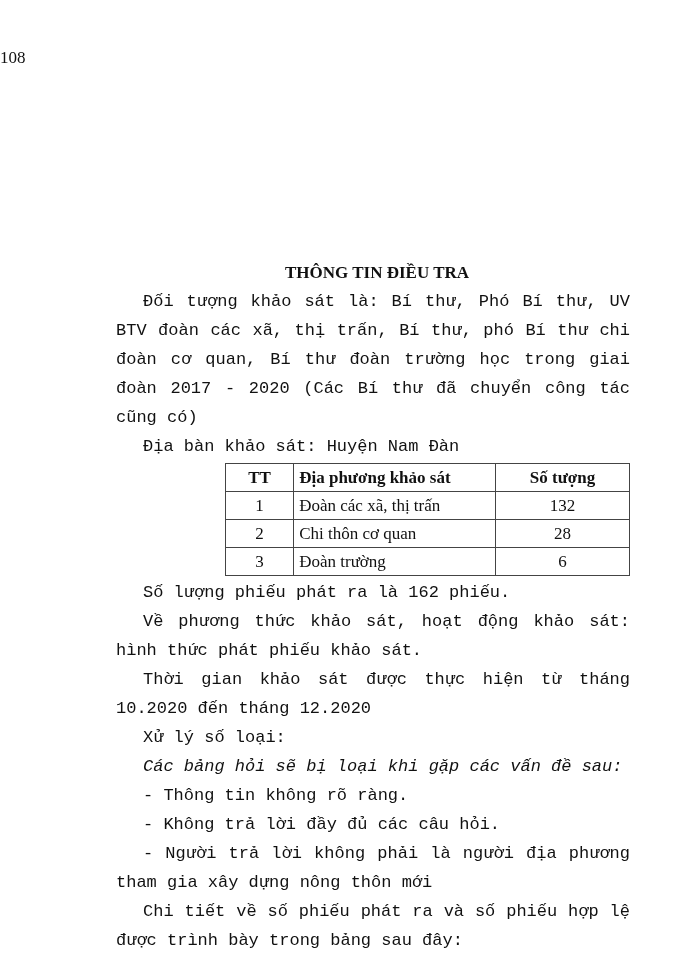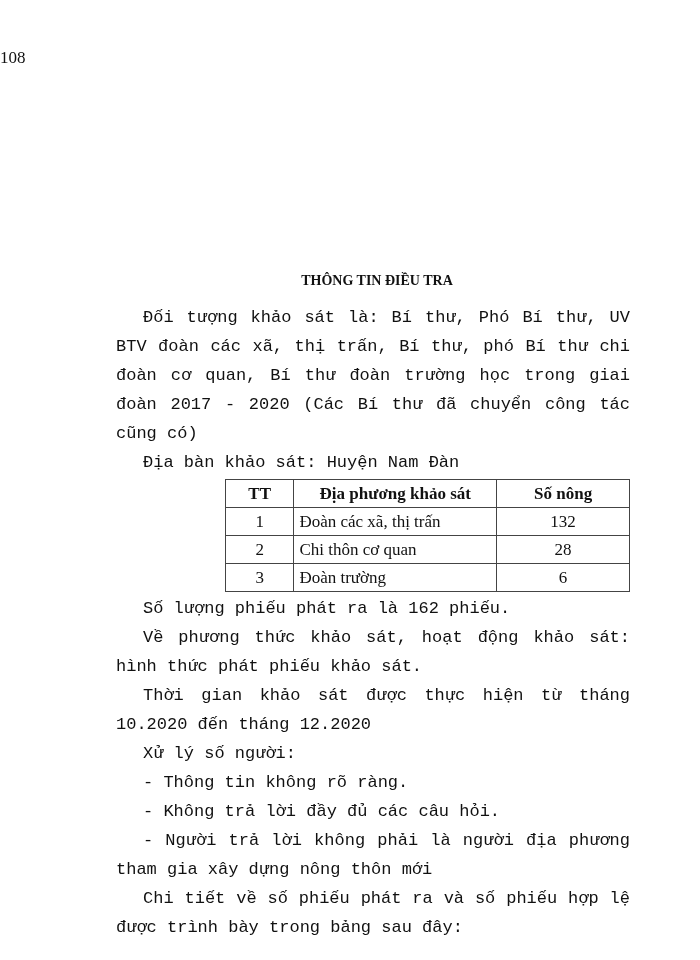--- a/index.html
+++ b/index.html
@@ -27,22 +27,22 @@
       position: absolute;
       left: 116px;
       top: 258px;
       width: 514px;
       font-size: 17px;
       line-height: 29px;
     }
     .title {
       text-align: center;
       font-weight: bold;
-      font-size: 14px;
-      margin: 8px;
+      font-size: 17px;
+      margin: 0;
       line-height: 29px;
       padding-left: 8px;
     }
     p {
       margin: 0;
       text-align: justify;
       text-align-last: left;
     }
     .indent {
       text-indent: 27px;
@@ -64,40 +64,40 @@
       padding: 0 5px;
       line-height: 27px;
     }
     th {
       font-weight: bold;
       text-align: center;
     }
     .col-tt { width: 68px; text-align: center; }
     .col-place { width: 233px; text-align: left; }
     .col-qty { width: 148px; text-align: center; }
-    th.col-place { text-align: center; }
+    th.col-place { text-align: left; }
   </style>
 </head>
 <body>
 
 <div class="page-number">108</div>
 
 <div class="content">
   <h1 class="title">THÔNG TIN ĐIỀU TRA</h1>
 
   <p class="indent">Đối tượng khảo sát là: Bí thư, Phó Bí thư, UV BTV đoàn các xã, thị trấn, Bí thư, phó Bí thư chi đoàn cơ quan, Bí thư đoàn trường học trong giai đoàn 2017 - 2020 (Các Bí thư đã chuyển công tác cũng có)</p>
 
   <p class="indent">Địa bàn khảo sát: Huyện Nam Đàn</p>
 
   <table>
     <thead>
       <tr>
         <th class="col-tt">TT</th>
         <th class="col-place">Địa phương khảo sát</th>
-        <th class="col-qty">Số nông</th>
+        <th class="col-qty">Số tượng</th>
       </tr>
     </thead>
     <tbody>
       <tr>
         <td class="col-tt">1</td>
         <td class="col-place">Đoàn các xã, thị trấn</td>
         <td class="col-qty">132</td>
       </tr>
       <tr>
         <td class="col-tt">2</td>
@@ -108,18 +108,19 @@
         <td class="col-tt">3</td>
         <td class="col-place">Đoàn trường</td>
         <td class="col-qty">6</td>
       </tr>
     </tbody>
   </table>
 
   <p class="indent">Số lượng phiếu phát ra là 162 phiếu.</p>
   <p class="indent">Về phương thức khảo sát, hoạt động khảo sát: hình thức phát phiếu khảo sát.</p>
   <p class="indent">Thời gian khảo sát được thực hiện từ tháng 10.2020 đến tháng 12.2020</p>
-  <p class="indent">Xử lý số người:</p>
+  <p class="indent">Xử lý số loại:</p>
+  <p class="indent italic">Các bảng hỏi sẽ bị loại khi gặp các vấn đề sau:</p>
   <p class="indent">- Thông tin không rõ ràng.</p>
   <p class="indent">- Không trả lời đầy đủ các câu hỏi.</p>
   <p class="indent">- Người trả lời không phải là người địa phương tham gia xây dựng nông thôn mới</p>
   <p class="indent">Chi tiết về số phiếu phát ra và số phiếu hợp lệ được trình bày trong bảng sau đây:</p>
 </div>
 
 </body></html>

